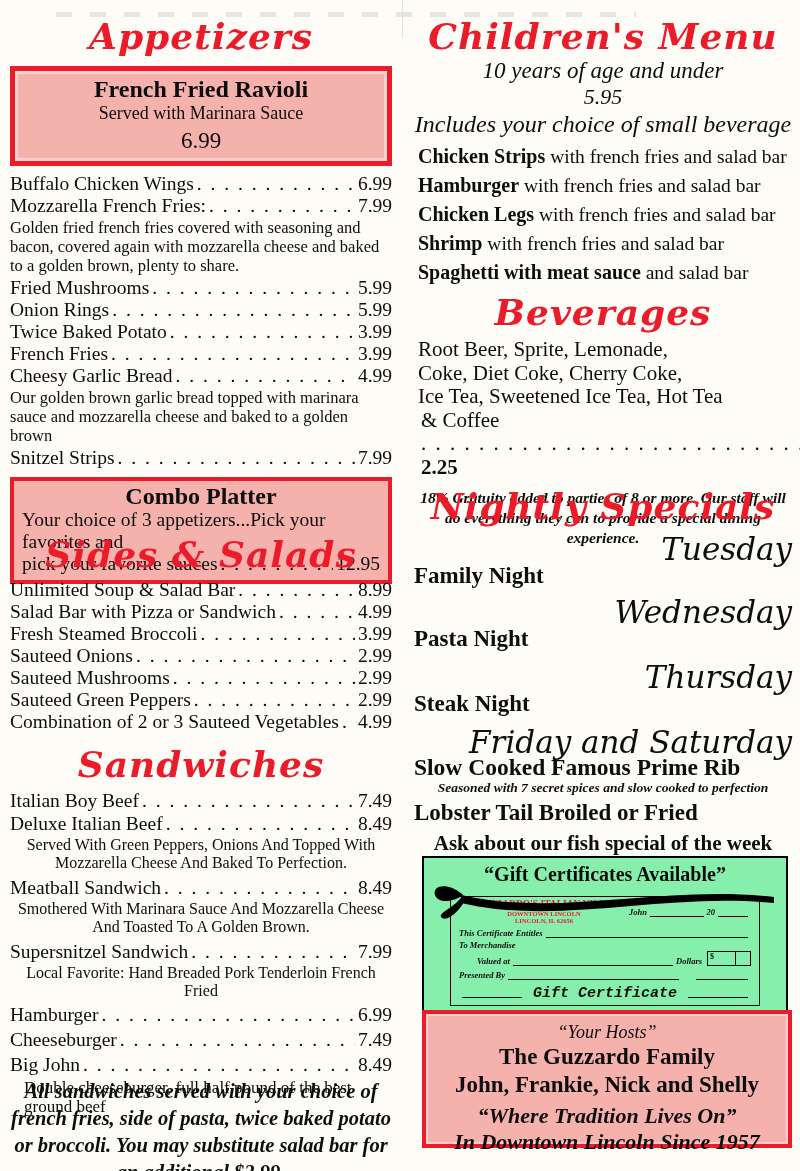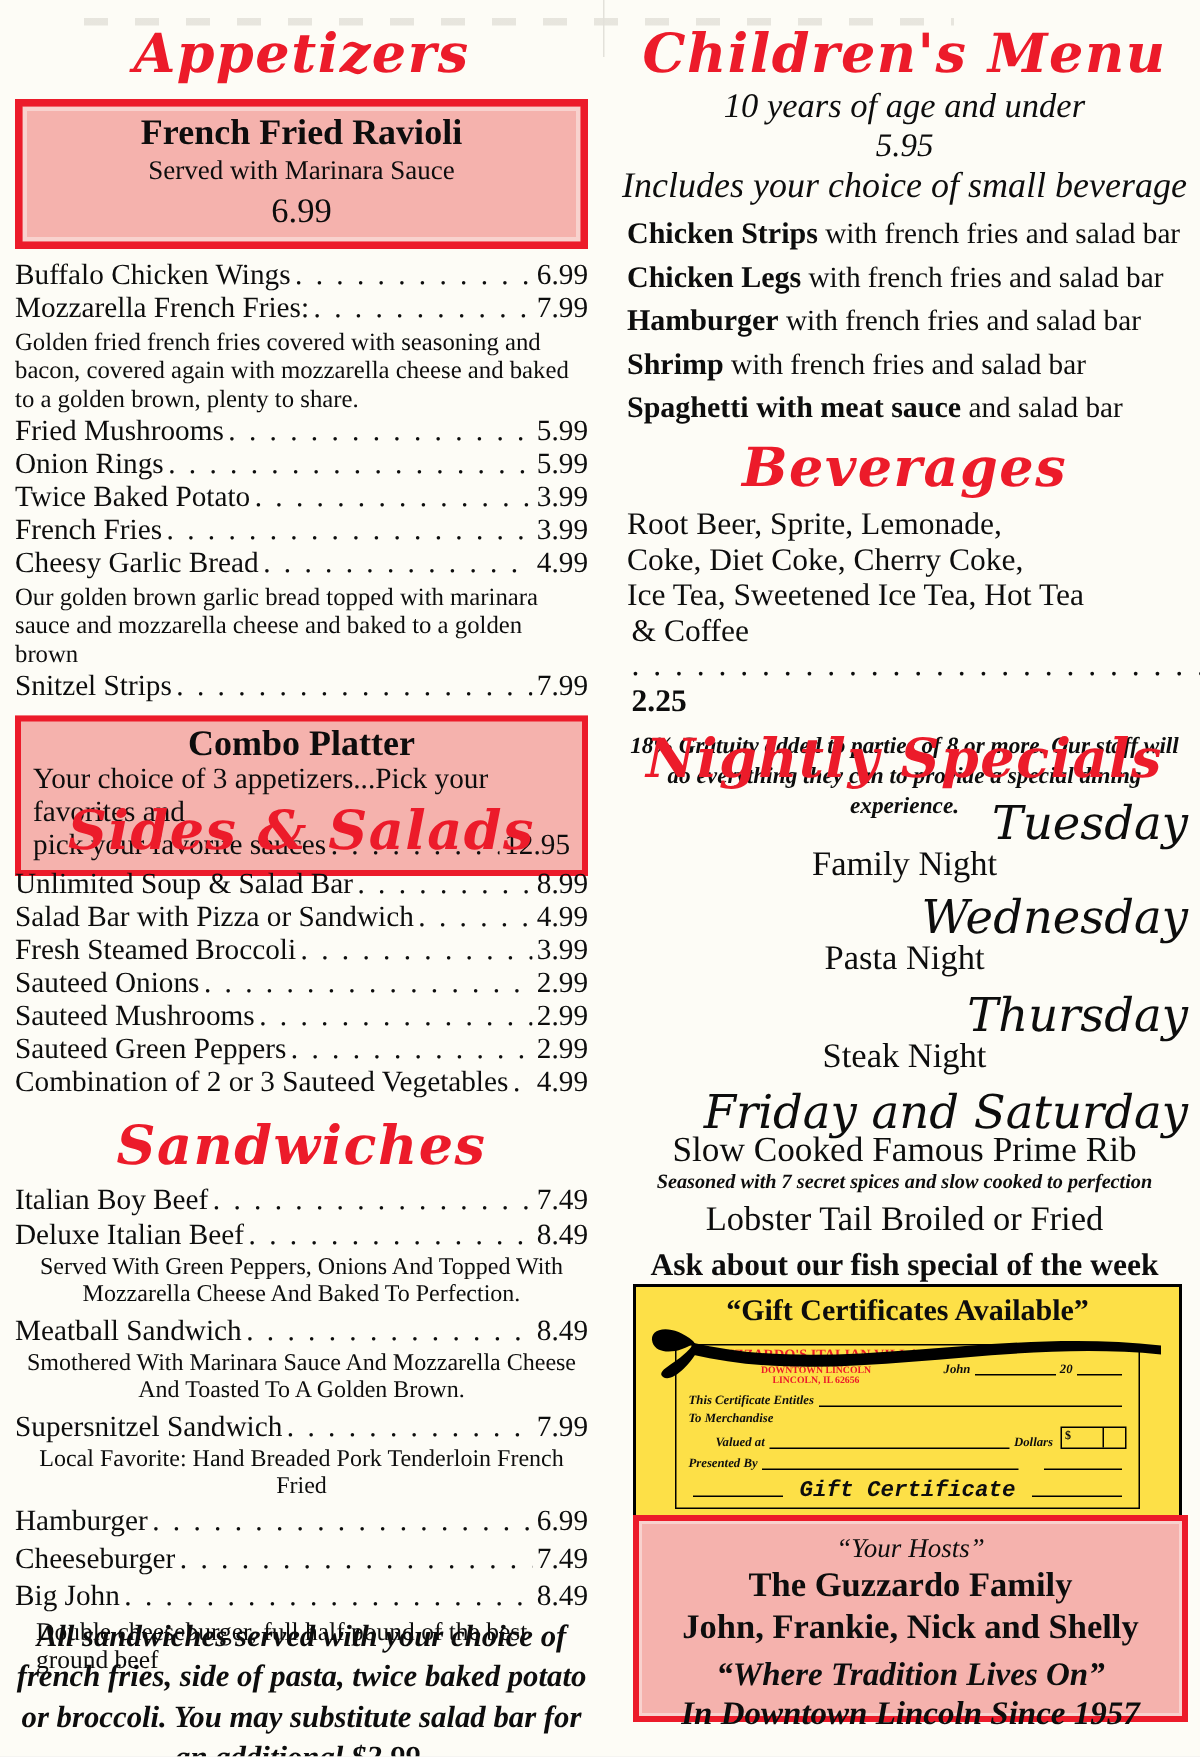--- a/index.html
+++ b/index.html
@@ -68,29 +68,29 @@
   .c-price{font-style:italic;font-size:22px;line-height:26px;text-align:center;}
   .c-sub2{font-style:italic;font-size:24px;line-height:28px;text-align:center;}
   .kid{font-size:19.5px;line-height:28px;padding-left:4px;}
   .kid .lead{font-weight:bold;font-size:20px;}
   .bev{font-size:21px;line-height:23.5px;padding-left:4px;}
   .bev-row{display:flex;align-items:baseline;font-size:21px;line-height:23.5px;padding-left:4px;flex-direction:column;}
   .bev-row .pr{font-weight:bold;}
   .gratuity{font-weight:bold;font-style:italic;font-size:15.5px;line-height:20px;text-align:center;margin-top:9px;}
 
   .day{font-family:"DejaVu Serif",serif;font-style:italic;font-size:31px;line-height:26px;text-align:right;}
-  .special{font-weight:normal;font-size:23px;line-height:27px;text-align:center;}
+  .special{font-weight:bold;font-size:23px;line-height:27px;text-align:left;}
   .mt8{margin-top:8px;} .mt10{margin-top:10px;} .mt12{margin-top:12px;}
   .season-note{font-weight:bold;font-style:italic;font-size:13.5px;line-height:15px;text-align:center;}
   .ask{font-weight:bold;font-size:21px;line-height:25px;text-align:center;margin-top:5px;}
 
   
   .giftbox{
     position:absolute;left:8px;right:4px;top:856px;height:184px;
-    border:2px solid #000;background:#fde047;padding:4px 10px;
+    border:2px solid #000;background:#86efac;padding:4px 10px;
   }
   .gift-head{text-align:center;font-weight:bold;font-size:20px;line-height:24px;position:relative;z-index:3;}
   .ribbon{position:absolute;left:4px;top:24px;width:352px;height:40px;z-index:2;pointer-events:none;}
   .cert{
     position:relative;border:1px solid #000;margin:10px 16px 0;
     padding:2px 8px 3px;font-size:8.5px;font-weight:bold;font-style:italic;z-index:1;
   }
   .topline{display:flex;align-items:center;}
   .brand{width:170px;text-align:center;color:var(--red);font-style:normal;line-height:1.15;}
   .brand .b1{font-size:9.5px;font-weight:bold;}
@@ -284,22 +284,22 @@
 
   <div class="col right">
 
     <div class="abs" style="top:14px">
       <h1 class="script">Children's Menu</h1>
       <div class="c-sub1">10 years of age and under</div>
       <div class="c-price">5.95</div>
       <div class="c-sub2">Includes your choice of small beverage</div>
       <div style="margin-top:4px">
         <div class="kid"><span class="lead">Chicken Strips</span><span> with french fries and salad bar</span></div>
+        <div class="kid"><span class="lead">Hamburger</span><span> with french fries and salad bar</span></div>
         <div class="kid"><span class="lead">Chicken Legs</span><span> with french fries and salad bar</span></div>
-        <div class="kid"><span class="lead">Hamburger</span><span> with french fries and salad bar</span></div>
         <div class="kid"><span class="lead">Shrimp</span><span> with french fries and salad bar</span></div>
         <div class="kid"><span class="lead">Spaghetti with meat sauce</span><span> and salad bar</span></div>
       </div>
     </div>
 
     <div class="abs" style="top:290px">
       <h1 class="script">Beverages</h1>
       <div style="margin-top:4px">
         <div class="bev">Root Beer, Sprite, Lemonade,</div>
         <div class="bev">Coke, Diet Coke, Cherry Coke,</div>

